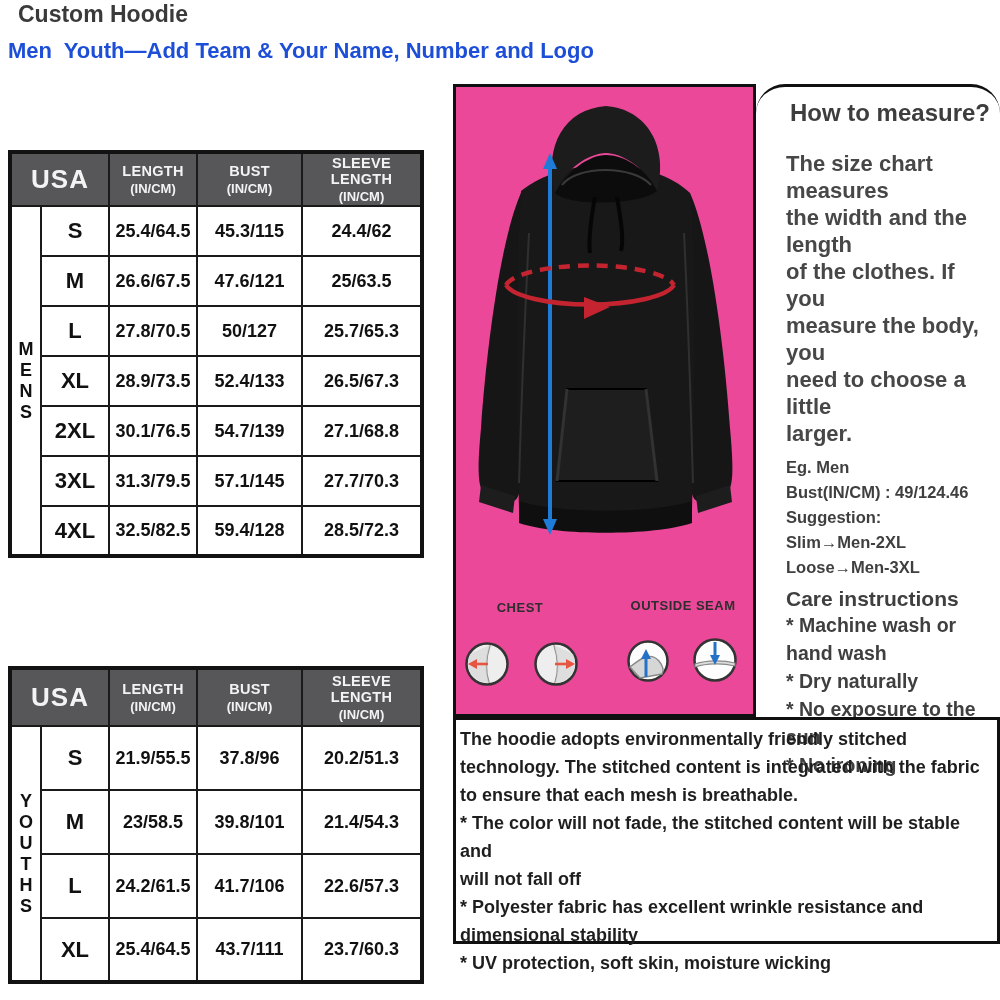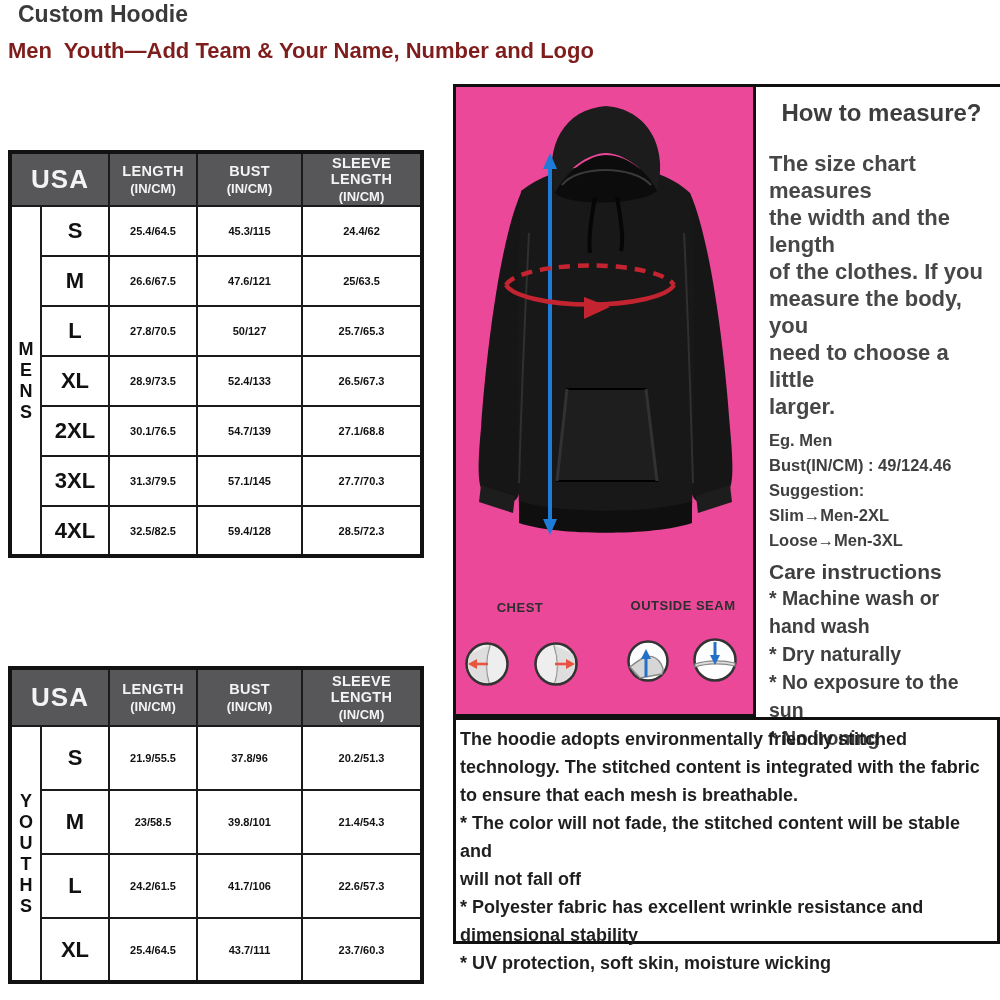--- a/index.html
+++ b/index.html
@@ -1,57 +1,57 @@
 <!DOCTYPE html>
 <html><head>
 <meta charset="utf-8">
 <style>
   html,body { margin:0; padding:0; background:#ffffff; }
   .page { position:relative; width:1000px; height:1000px; background:#ffffff;
           font-family:"Liberation Sans","DejaVu Sans",sans-serif; color:#222; overflow:hidden; }
 
   
   .title    { position:absolute; left:8px;  top:1px;  font-size:23px; font-weight:700; color:#3a3a3a;margin-left:10px; }
-  .subtitle { position:absolute; left:8px;  top:38px; font-size:22px; font-weight:700; color:#7f1d1d; white-space:pre-wrap; }
+  .subtitle { position:absolute; left:8px;  top:38px; font-size:22px; font-weight:700; color:#1d4ed8; white-space:pre-wrap; }
 
   
   .size-table { position:absolute; left:8px; width:412px; border-collapse:collapse; table-layout:fixed;
                 background:#fff; border:4px solid #121212; }
   .size-table.men   { top:150px; }
   .size-table.youth { top:666px; }
   .size-table th, .size-table td { border:2px solid #1a1a1a; text-align:center; vertical-align:middle; padding:0; }
   .size-table thead tr { height:54px; }
   .size-table.youth thead tr { height:58px; }
   .size-table thead th { background:#57575a; color:#f3f3f3; }
   .usa-cell  { font-size:26px; font-weight:700; letter-spacing:1px; }
   .col-title { display:block; font-size:14.5px; font-weight:700; letter-spacing:.3px; }
   .col-unit  { display:block; font-size:13px;  font-weight:700; margin-top:2px; }
   .men   tbody tr { height:50px; }
   .youth tbody tr { height:64px; }
   .vlabel    { font-size:18px; font-weight:700; line-height:21px; white-space:pre-line; color:#111; }
   .size-cell { font-size:22px; font-weight:700; color:#111; }
-  .val-cell  { font-size:11px; font-weight:700; color:#111; }
+  .val-cell  { font-size:18px; font-weight:700; color:#111; }
 
   
   .hoodie-panel { position:absolute; left:453px; top:84px; width:303px; height:633px;
                   border:3px solid #101010; box-sizing:border-box; background:#ec4899; }
   .hoodie-svg { position:absolute; left:1px; top:6px; }
   .measure-label { position:absolute; font-size:13px; font-weight:700; letter-spacing:.5px;
                    color:#2e2e2e; text-align:center; }
   .chest-label { top:513px; left:2px;   width:124px; }
   .seam-label  { top:511px; left:160px; width:134px; }
   .mcircle { position:absolute; }
   .mc1 { left:8px;   top:554px; }
   .mc2 { left:77px;  top:554px; }
   .mc3 { left:170px; top:552px; }
   .mc4 { left:236px; top:550px; }
 
   
   .right-panel { position:absolute; left:756px; top:84px; width:244px; height:633px;
-                 border-top:3px solid #101010; box-sizing:border-box; padding:10px 6px 0 13px; }
+                 border-top:3px solid #101010; box-sizing:border-box; padding:10px 6px 0 30px;border-radius:29px; }
   .howto-title { font-size:24px; font-weight:700; text-align:center; color:#3d3d3d; margin-top:2px; }
   .howto-body  { font-size:22px; font-weight:700; line-height:27px; margin-top:23px; color:#474747; }
   .example     { margin-top:8px; font-size:16.5px; font-weight:700; line-height:25px; color:#3f3f3f; }
   .care-title  { margin-top:7px; font-size:21px; font-weight:700; color:#3f3f3f; }
   .care-items  { font-size:19.5px; font-weight:700; line-height:28px; color:#3f3f3f; }
   .pre { white-space:pre-line; }
 
   
   .bottom-panel { position:absolute; left:453px; top:717px; width:547px; height:227px;
                   border:3px solid #101010; box-sizing:border-box; padding:5px 4px; }

